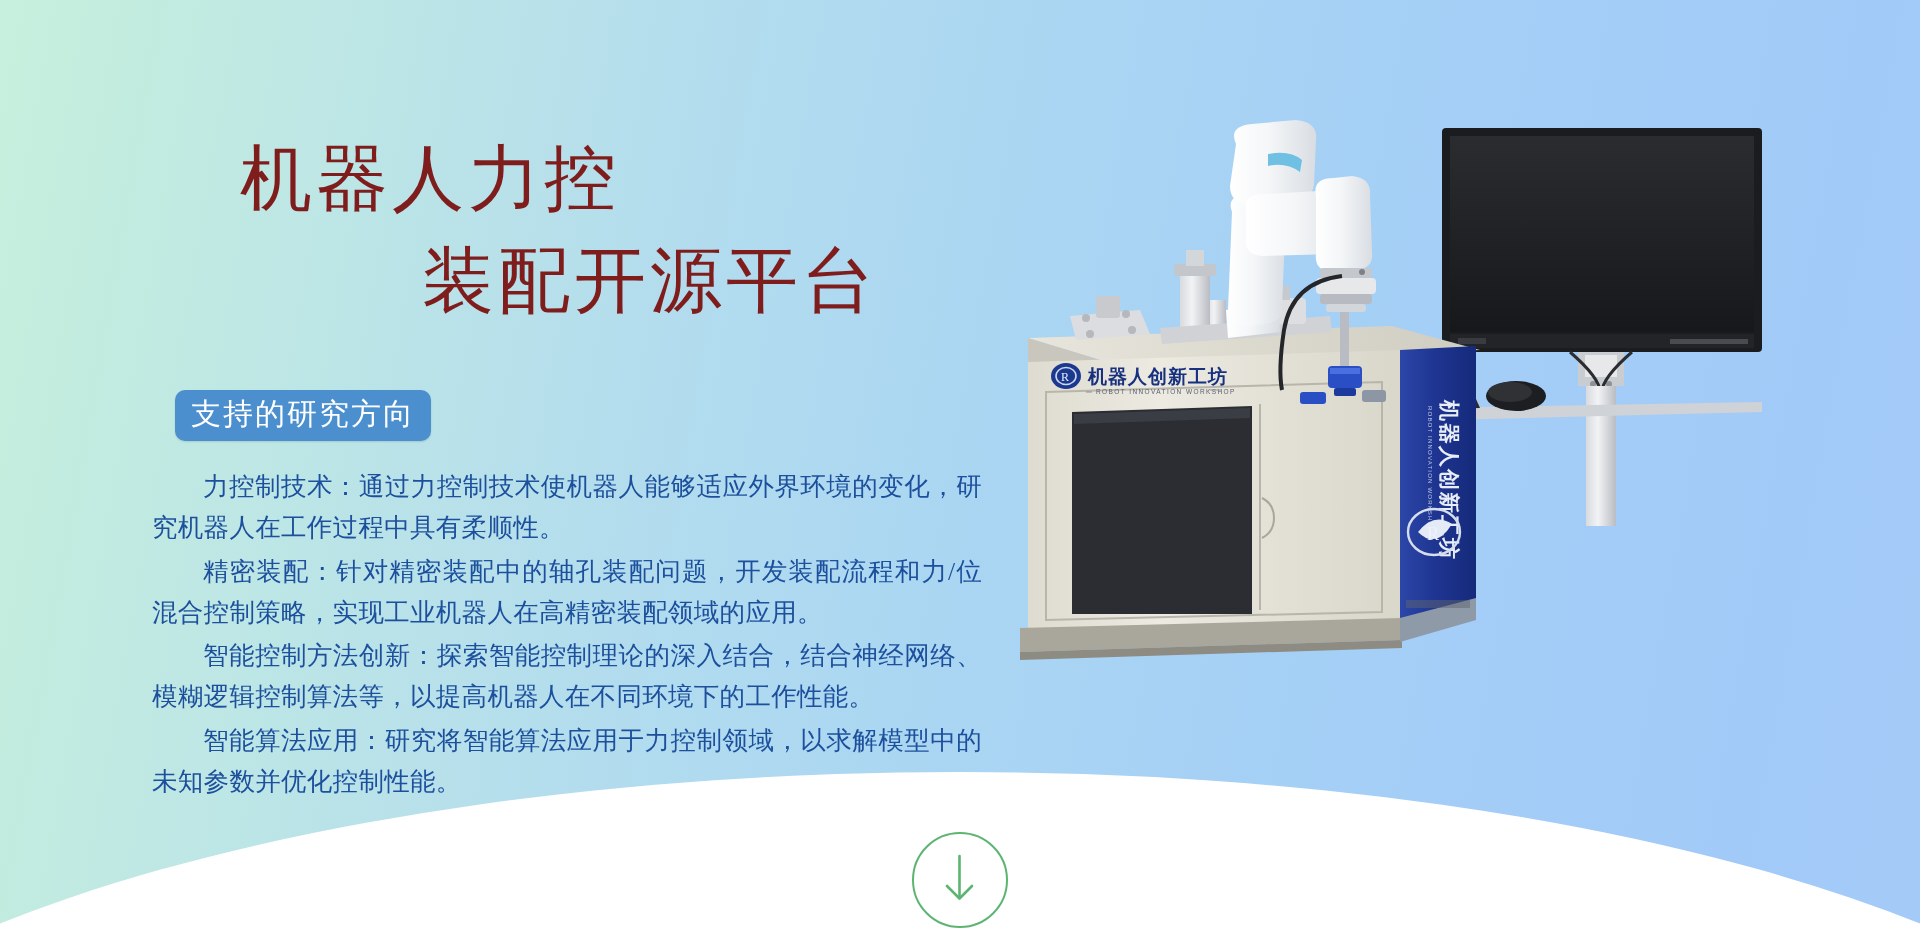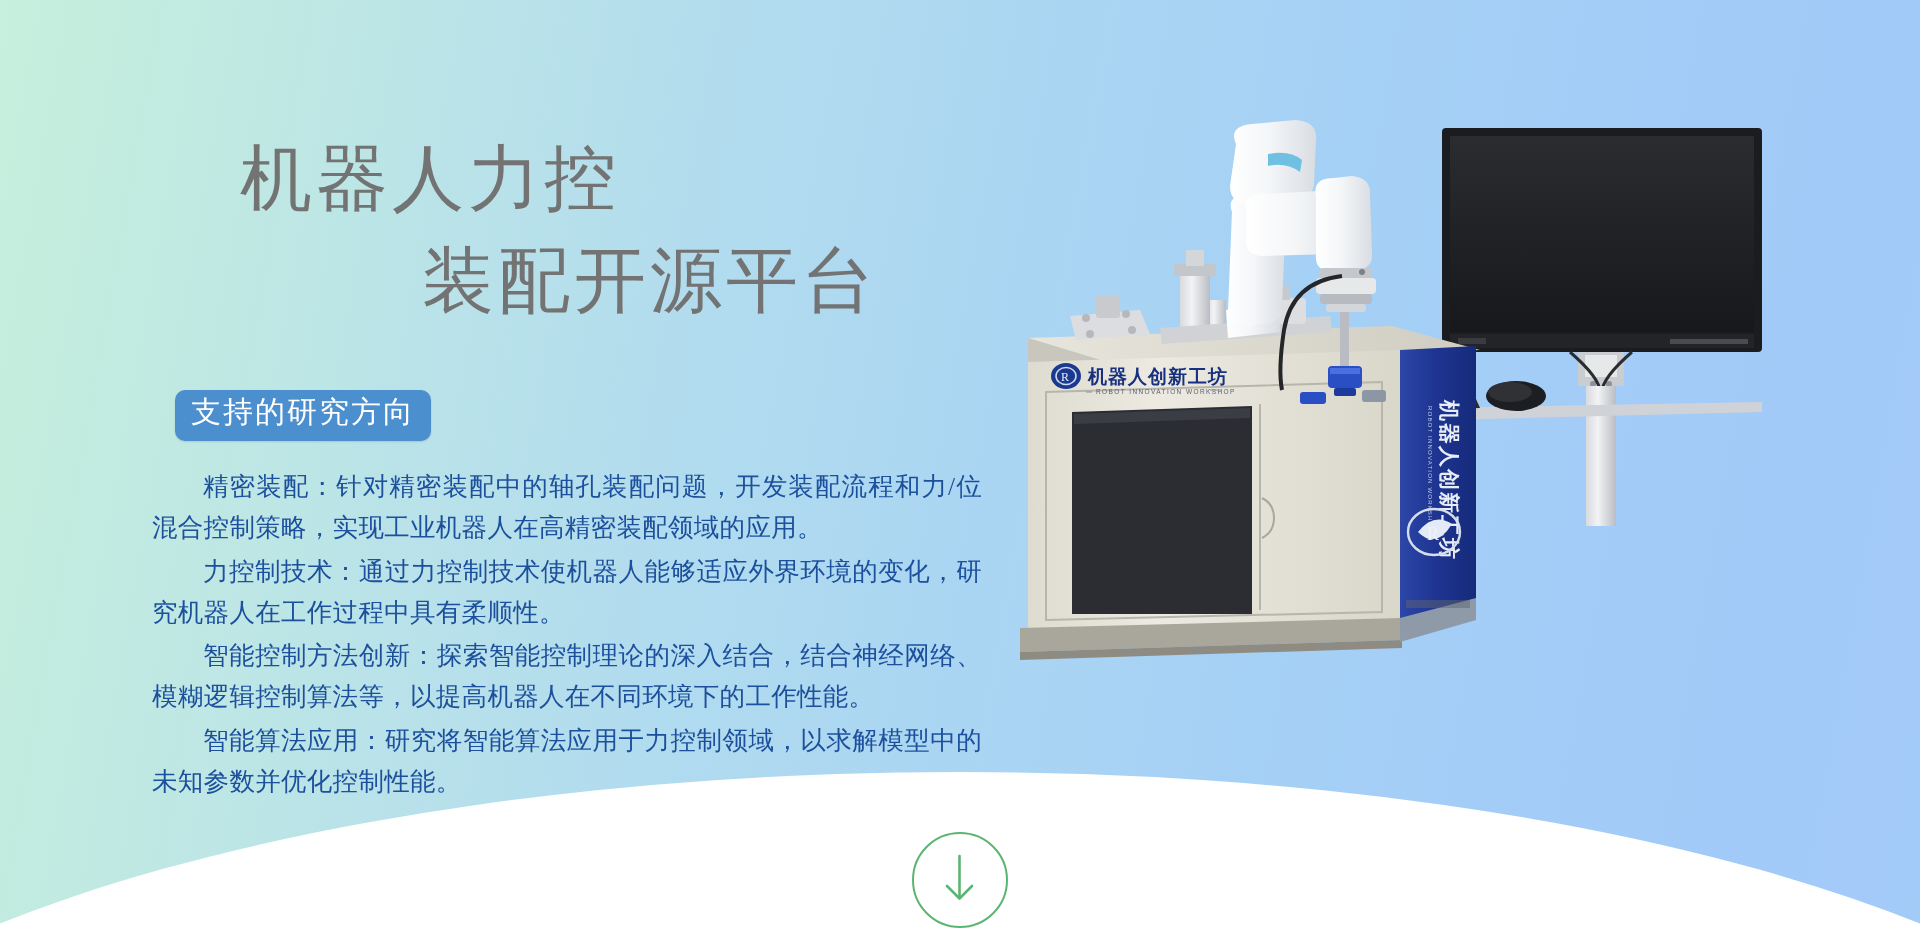--- a/index.html
+++ b/index.html
@@ -42,21 +42,21 @@
     background: #ffffff;
     border-top-left-radius: 50% 100%;
     border-top-right-radius: 50% 100%;
   }
 
   
   .headline {
     position: absolute;
     left: 240px;
     top: 128px;
-    color: #737373;
+    color: #7f1d1d;
     font-size: 72px;
     line-height: 1.42;
     letter-spacing: 4px;
     font-family: "Liberation Serif", "DejaVu Serif", serif;
     white-space: nowrap;
   }
   .headline .line1 { display: block; }
   .headline .line2 { display: block; padding-left: 182px; text-align: right; }
 
   
@@ -66,21 +66,21 @@
     top: 390px;
     padding: 6px 16px 9px 16px;
     background: #4b8fcf;
     border-radius: 10px;
     color: #ffffff;
     font-size: 30px;
     letter-spacing: 2px;
     line-height: 1.2;
     box-shadow: 0 1px 2px rgba(0,0,0,0.12);
     white-space: nowrap;
-    font-family: Liberation Mono, monospace;
+    font-family: Liberation Serif, serif;
   }
 
   
   .body-copy {
     position: absolute;
     left: 152px;
     top: 466px;
     width: 830px;
     color: #1c4f9c;
     font-size: 25.5px;
@@ -309,22 +309,22 @@
   </div>
 
   <div class="headline">
     <span class="line1">机器人力控</span>
     <span class="line2">装配开源平台</span>
   </div>
 
   <div class="badge">支持的研究方向</div>
 
   <div class="body-copy">
+    <p>力控制技术：通过力控制技术使机器人能够适应外界环境的变化，研究机器人在工作过程中具有柔顺性。</p>
     <p>精密装配：针对精密装配中的轴孔装配问题，开发装配流程和力/位混合控制策略，实现工业机器人在高精密装配领域的应用。</p>
-    <p>力控制技术：通过力控制技术使机器人能够适应外界环境的变化，研究机器人在工作过程中具有柔顺性。</p>
     <p>智能控制方法创新：探索智能控制理论的深入结合，结合神经网络、模糊逻辑控制算法等，以提高机器人在不同环境下的工作性能。</p>
     <p>智能算法应用：研究将智能算法应用于力控制领域，以求解模型中的未知参数并优化控制性能。</p>
   </div>
 
   <div class="bottom-curve-inner"></div>
 
   <div class="scroll-indicator">
     <svg width="91" height="91" viewBox="0 0 91 91" xmlns="http://www.w3.org/2000/svg">
       <line x1="45.5" y1="22" x2="45.5" y2="64" stroke="#5cb472" stroke-width="2.6" stroke-linecap="round"></line>
       <polyline points="33,52 45.5,64.5 58,52" fill="none" stroke="#5cb472" stroke-width="2.6" stroke-linecap="round" stroke-linejoin="round"></polyline>

